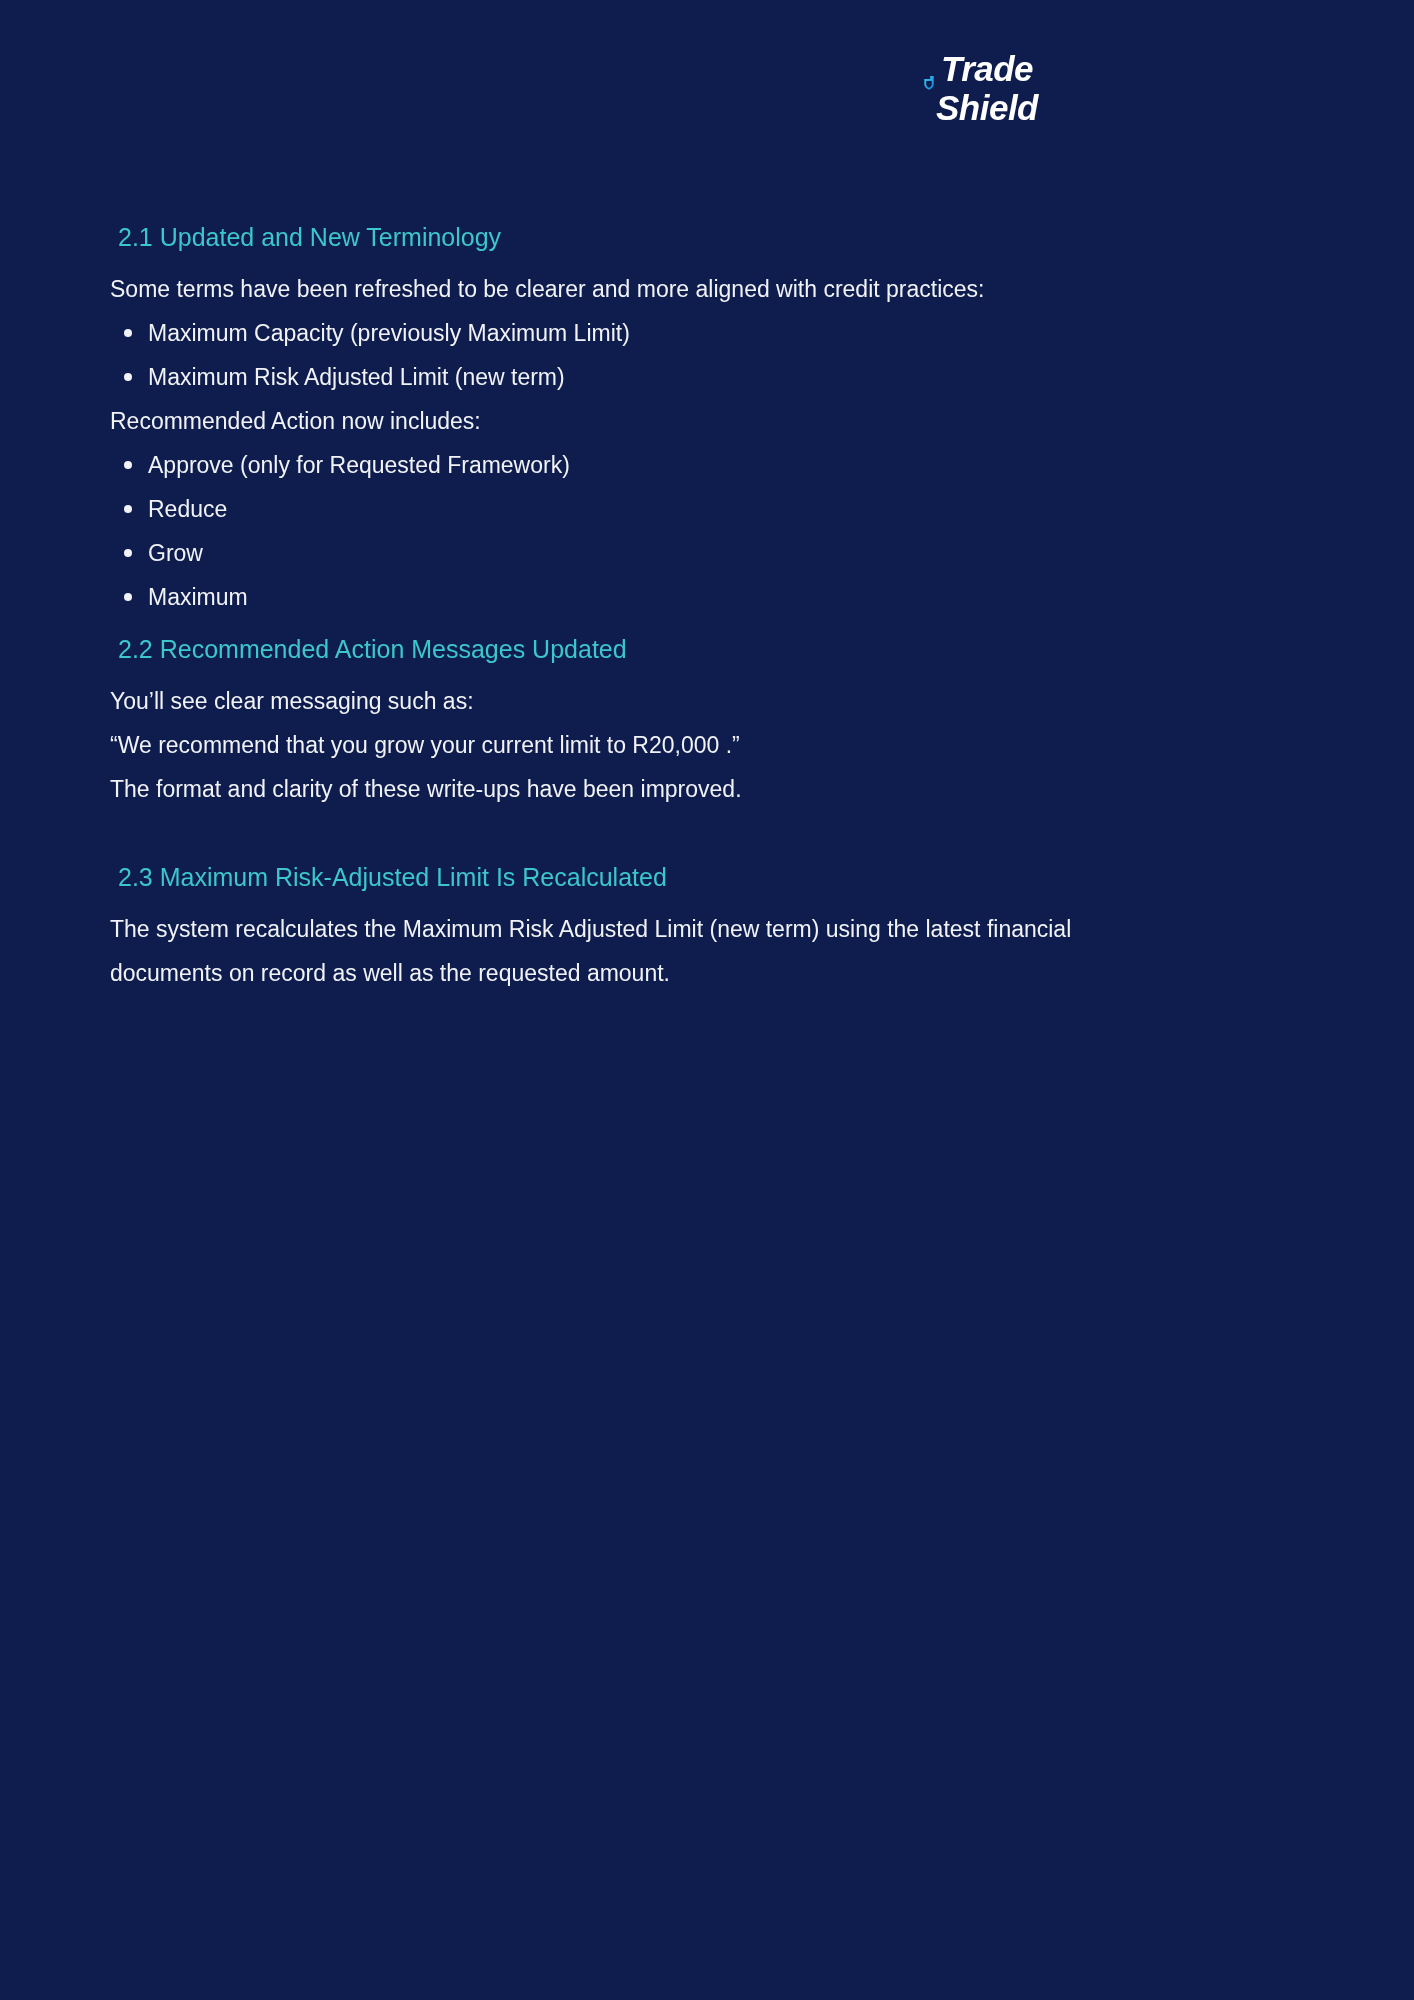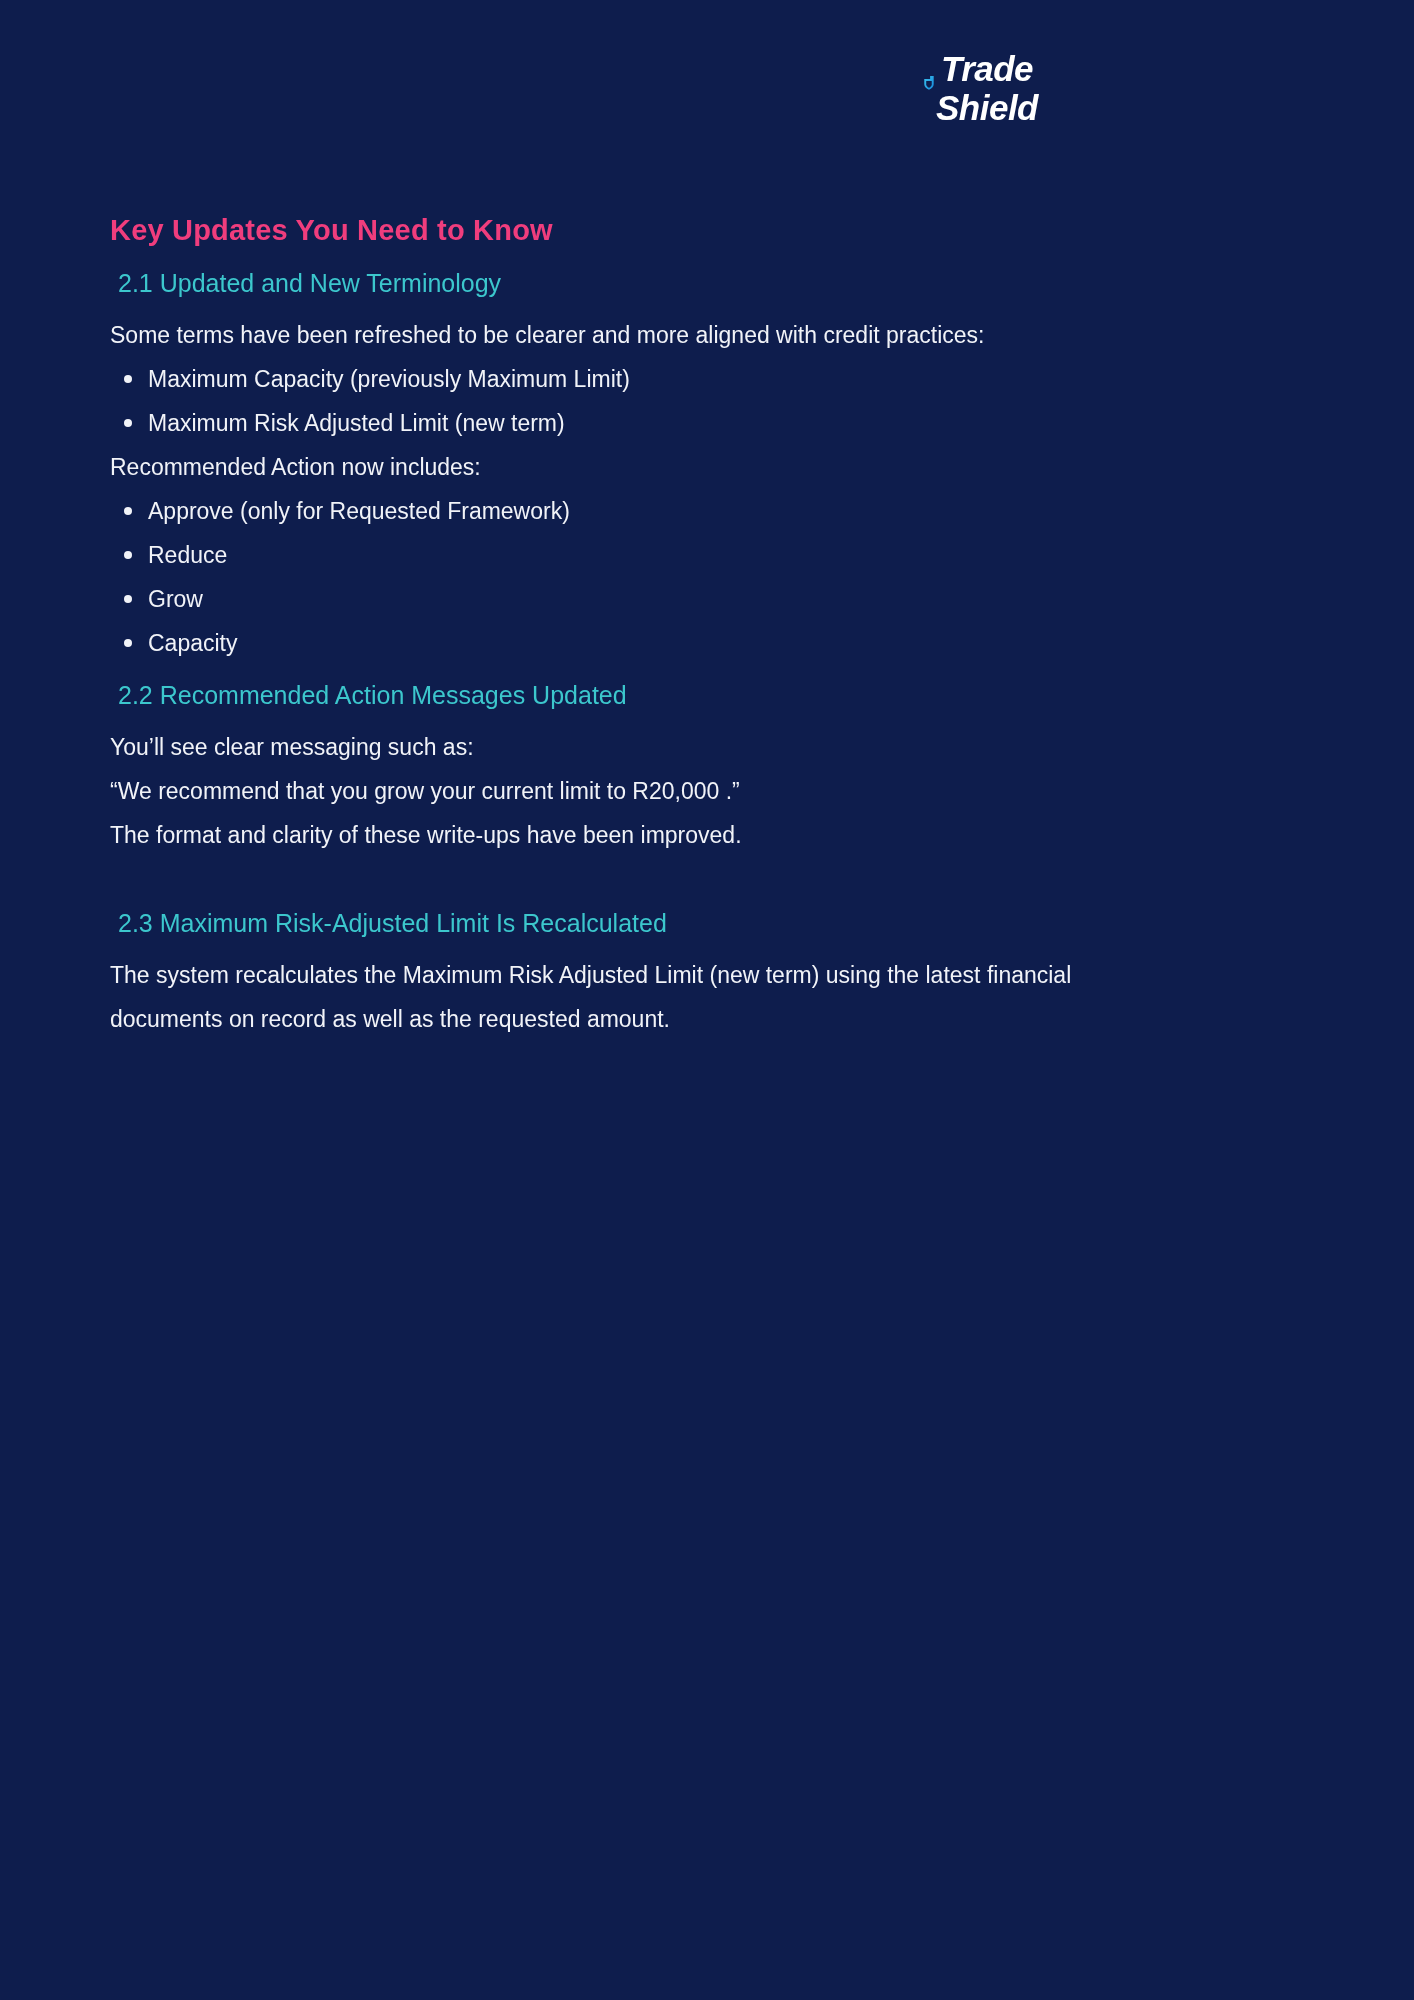--- a/index.html
+++ b/index.html
@@ -105,34 +105,33 @@
     <path d="M14 20 L50 20 L50 2 L72 2 L72 52 C72 68 60 79 43 87 C26 79 14 68 14 52 Z" fill="url(#lg)"></path>
     <path d="M26 32 L60 32 L60 52 C60 62 52 69 43 74 C34 69 26 62 26 52 Z" fill="#0e1d4d"></path>
   </svg>
   <div class="logo-text">
     <span>Trade</span>
     <span>Shield</span>
   </div>
 </div>
 
 <div class="content">
-  <h1>Key Updates You Need to Know</h1>
 
   <h2>2.1 Updated and New Terminology</h2>
   <p>Some terms have been refreshed to be clearer and more aligned with credit practices:</p>
   <ul>
     <li>Maximum Capacity (previously Maximum Limit)</li>
     <li>Maximum Risk Adjusted Limit (new term)</li>
   </ul>
   <p>Recommended Action now includes:</p>
   <ul>
     <li>Approve (only for Requested Framework)</li>
     <li>Reduce</li>
     <li>Grow</li>
-    <li>Capacity</li>
+    <li>Maximum</li>
   </ul>
 
   <h2>2.2 Recommended Action Messages Updated</h2>
   <p>You’ll see clear messaging such as:</p>
   <p>“We recommend that you grow your current limit to R20,000 .”</p>
   <p>The format and clarity of these write-ups have been improved.</p>
 
   <h2 class="gap-top">2.3 Maximum Risk-Adjusted Limit Is Recalculated</h2>
   <p>The system recalculates the Maximum Risk Adjusted Limit (new term) using the latest financial documents on record as well as the requested amount.</p>
 </div>

